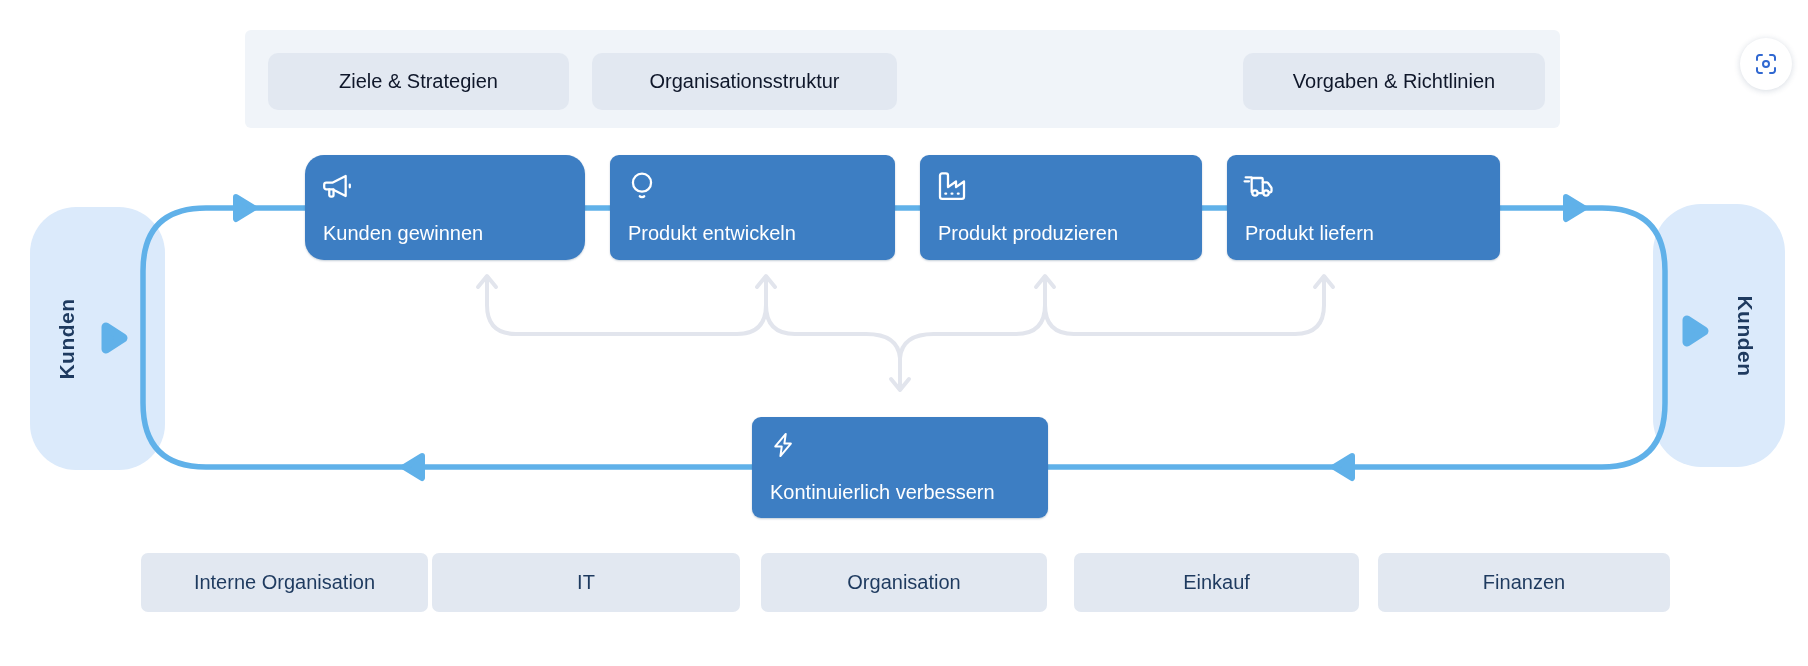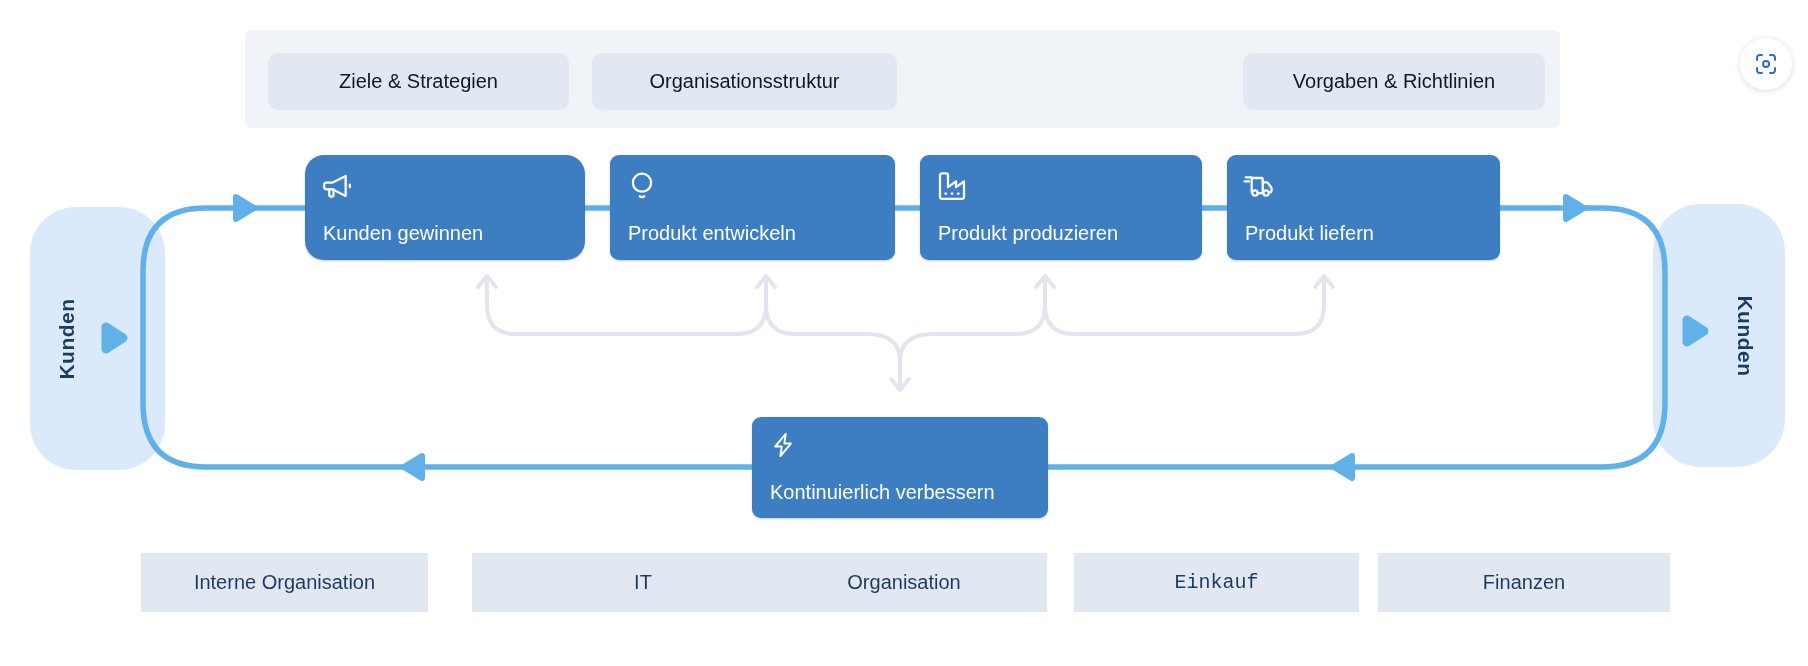--- a/index.html
+++ b/index.html
@@ -49,28 +49,28 @@
   .step-1{left:305px;top:155px;width:280px;height:105px;border-radius:19px;}
   .step-2{left:610px;top:155px;width:285px;height:105px;}
   .step-3{left:920px;top:155px;width:282px;height:105px;}
   .step-4{left:1227px;top:155px;width:273px;height:105px;}
   .improve{left:752px;top:417px;width:296px;height:101px;}
   .improve .icon{width:28px;height:28px;top:14px;left:18px;}
   .improve .box-label{bottom:14px;}
 
   
   .pill-row-item{
-    position:absolute;top:553px;height:59px;border-radius:0;background:#e2e8f1;
+    position:absolute;top:553px;height:59px;border-radius:7px;background:#e2e8f1;
     color:#1e3a5f;font-size:20px;display:flex;align-items:center;justify-content:center;
     cursor:pointer;
   }
   .sup-1{left:141px;width:287px;}
-  .sup-2{left:472px;width:308px;padding-left:17px;}
+  .sup-2{left:432px;width:308px;}
   .sup-3{left:761px;width:286px;}
-  .sup-4{left:1074px;width:285px;font-family:Liberation Mono, monospace;}
+  .sup-4{left:1074px;width:285px;}
   .sup-5{left:1378px;width:292px;}
 
   
   .focus-btn{
     position:absolute;left:1740px;top:38px;width:52px;height:52px;border-radius:50%;
     background:#ffffff;box-shadow:0 1px 6px rgba(30,58,95,.18);
     display:flex;align-items:center;justify-content:center;cursor:pointer;
   }
 </style>
 </head>

